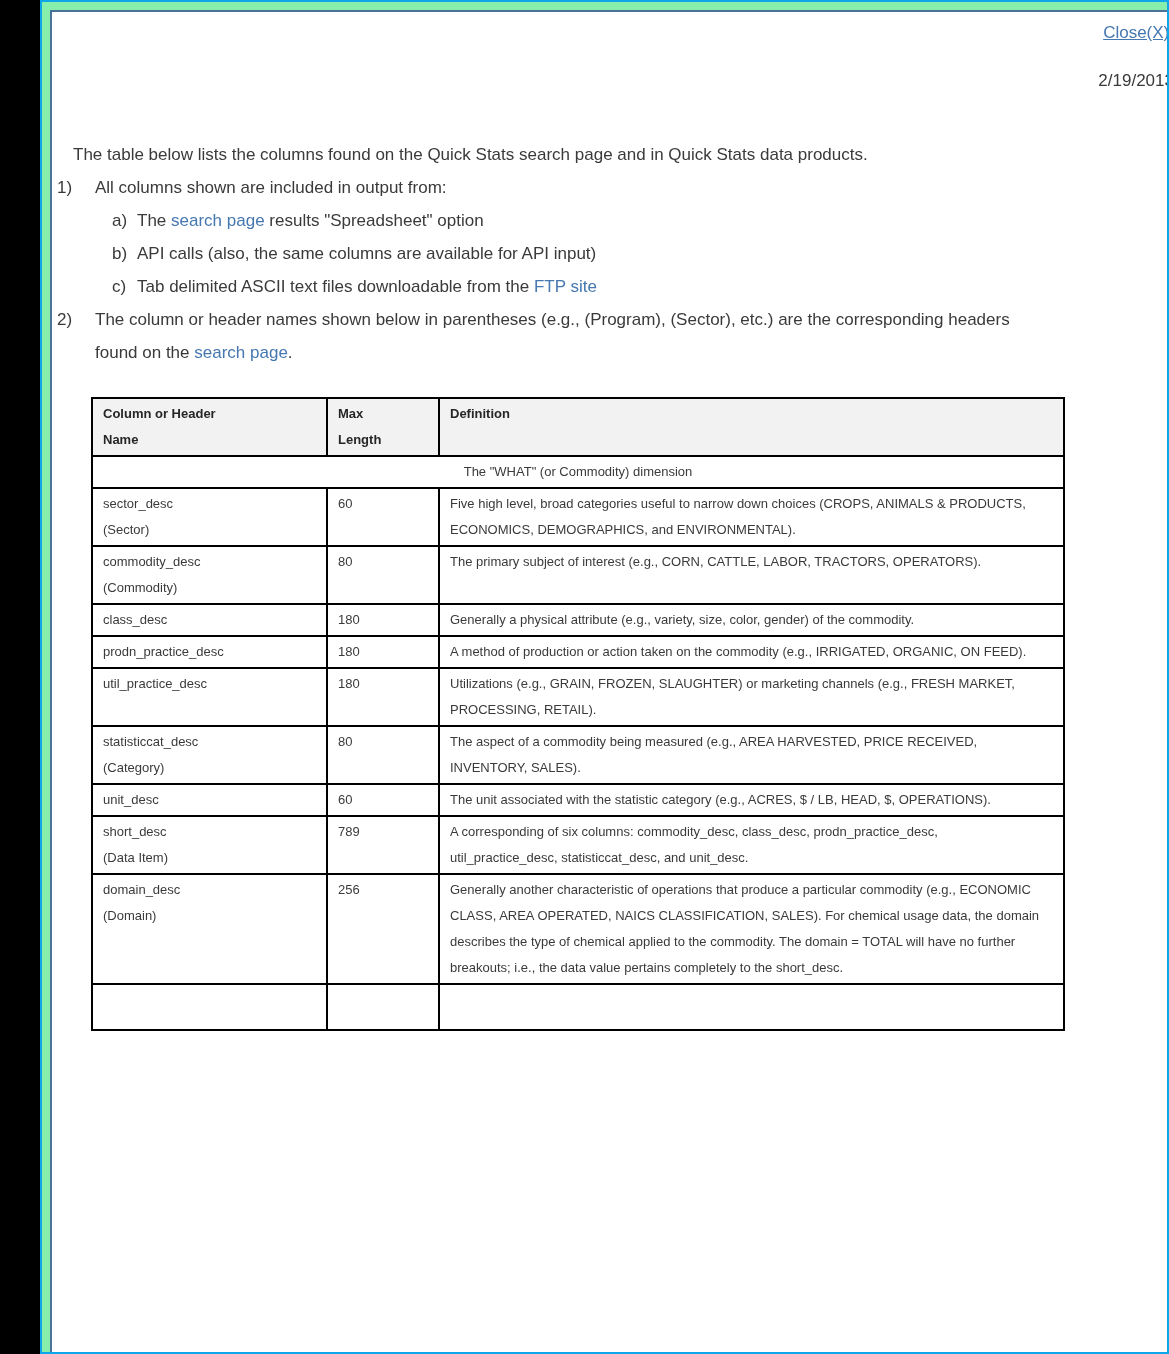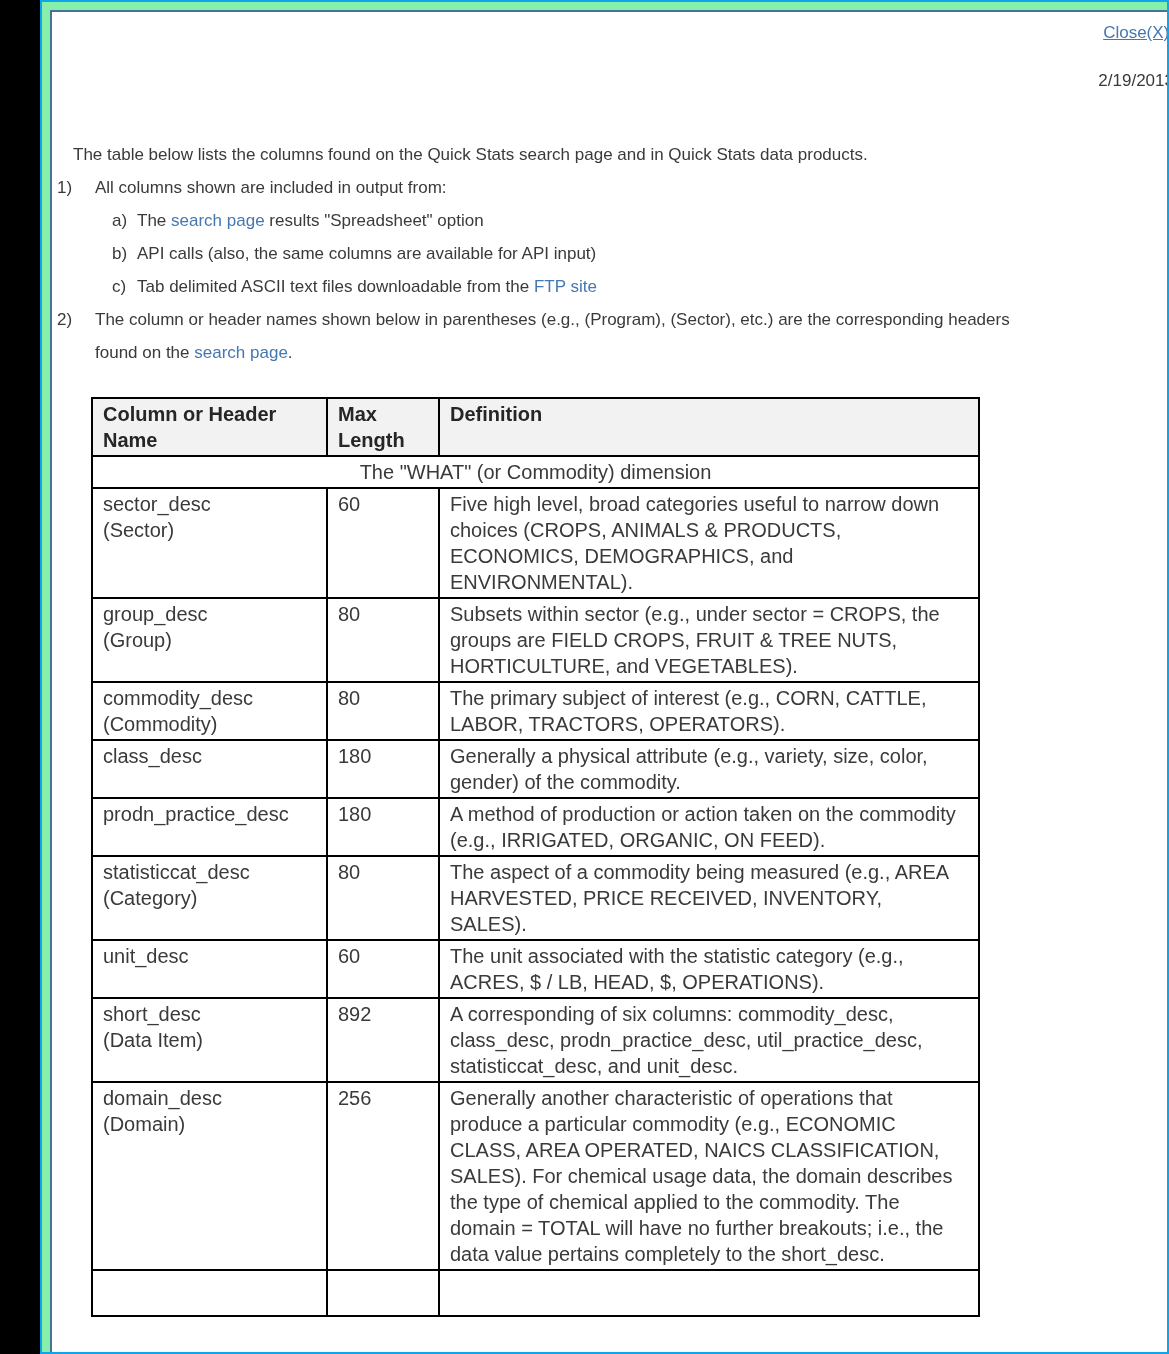--- a/index.html
+++ b/index.html
@@ -31,22 +31,22 @@
   }
   .date{margin:26px 18px 0 0;text-align:right;font-size:17px;line-height:22px;}
   .intro{margin:46px 0 0 21px;font-size:17px;line-height:33px;}
   .list{margin-top:0;}
   .li-row{display:flex;font-size:17px;line-height:33px;}
   .li-row .marker{flex:0 0 38px;margin-left:5px;}
   .li-row.sub .marker{flex:0 0 25px;margin-left:60px;}
   .li-row .text{flex:1;max-width:960px;}
   .inline-link{color:var(--link-blue);font-weight:normal;cursor:pointer;}
   table.defs{
-    margin:28px 0 0 39px;width:889px;border-collapse:collapse;table-layout:fixed;
-    font-size:20px;line-height:26px;color:var(--text-dark);
+    margin:28px 0 0 39px;width:974px;border-collapse:collapse;table-layout:fixed;
+    font-size:13px;line-height:26px;color:var(--text-dark);
   }
   table.defs col.c1{width:235px;}
   table.defs col.c2{width:112px;}
   table.defs th,table.defs td{
     border:2px solid #000;vertical-align:top;padding:2px 10px;
     text-align:left;font-weight:normal;word-wrap:break-word;
   }
   table.defs thead th{
     background:var(--header-gray);font-weight:bold;color:var(--text-heading);
   }
@@ -120,28 +120,20 @@
           <tr>
             <td>
               <div>sector_desc</div>
               <div>(Sector)</div>
             </td>
             <td>60</td>
             <td class="definition-cell">Five high level, broad categories useful to narrow down choices (CROPS, ANIMALS &amp; PRODUCTS, ECONOMICS, DEMOGRAPHICS, and ENVIRONMENTAL).</td>
           </tr>
           <tr>
             <td>
-              <div>group_desc</div>
-              <div>(Group)</div>
-            </td>
-            <td>80</td>
-            <td class="definition-cell">Subsets within sector (e.g., under sector = CROPS, the groups are FIELD CROPS, FRUIT &amp; TREE NUTS, HORTICULTURE, and VEGETABLES).</td>
-          </tr>
-          <tr>
-            <td>
               <div>commodity_desc</div>
               <div>(Commodity)</div>
             </td>
             <td>80</td>
             <td class="definition-cell">The primary subject of interest (e.g., CORN, CATTLE, LABOR, TRACTORS, OPERATORS).</td>
           </tr>
           <tr>
             <td>
               <div>class_desc</div>
             </td>
@@ -150,39 +142,46 @@
           </tr>
           <tr>
             <td>
               <div>prodn_practice_desc</div>
             </td>
             <td>180</td>
             <td class="definition-cell">A method of production or action taken on the commodity (e.g., IRRIGATED, ORGANIC, ON FEED).</td>
           </tr>
           <tr>
             <td>
+              <div>util_practice_desc</div>
+            </td>
+            <td>180</td>
+            <td class="definition-cell">Utilizations (e.g., GRAIN, FROZEN, SLAUGHTER) or marketing channels (e.g., FRESH MARKET, PROCESSING, RETAIL).</td>
+          </tr>
+          <tr>
+            <td>
               <div>statisticcat_desc</div>
               <div>(Category)</div>
             </td>
             <td>80</td>
             <td class="definition-cell">The aspect of a commodity being measured (e.g., AREA HARVESTED, PRICE RECEIVED, INVENTORY, SALES).</td>
           </tr>
           <tr>
             <td>
               <div>unit_desc</div>
             </td>
             <td>60</td>
             <td class="definition-cell">The unit associated with the statistic category (e.g., ACRES, $ / LB, HEAD, $, OPERATIONS).</td>
           </tr>
           <tr>
             <td>
               <div>short_desc</div>
               <div>(Data Item)</div>
             </td>
-            <td>892</td>
+            <td>789</td>
             <td class="definition-cell">A corresponding of six columns: commodity_desc, class_desc, prodn_practice_desc, util_practice_desc, statisticcat_desc, and unit_desc.</td>
           </tr>
           <tr>
             <td>
               <div>domain_desc</div>
               <div>(Domain)</div>
             </td>
             <td>256</td>
             <td class="definition-cell">Generally another characteristic of operations that produce a particular commodity (e.g., ECONOMIC CLASS, AREA OPERATED, NAICS CLASSIFICATION, SALES). For chemical usage data, the domain describes the type of chemical applied to the commodity. The domain = TOTAL will have no further breakouts; i.e., the data value pertains completely to the short_desc.</td>
           </tr>

